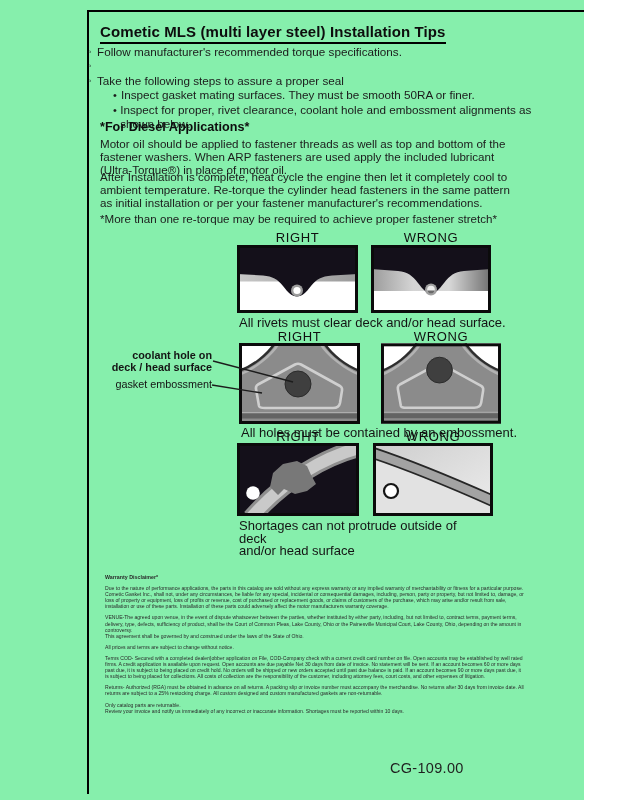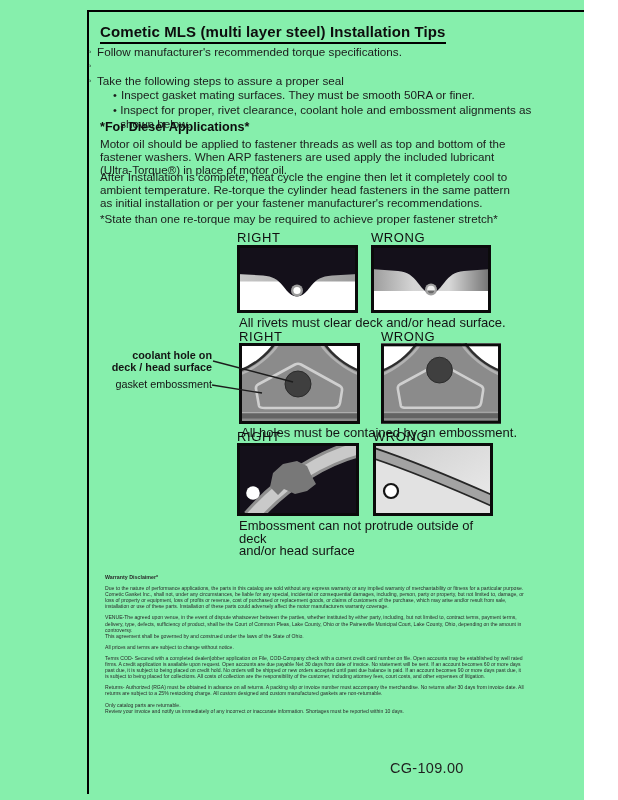--- a/index.html
+++ b/index.html
@@ -9,21 +9,21 @@
   .rule-left{position:absolute;left:87px;top:10px;width:2px;height:784px;background:#000;}
   .title{position:absolute;left:100px;top:23px;font-size:15px;font-weight:bold;color:#0d0d0d;
          border-bottom:2px solid #000;padding-bottom:2px;letter-spacing:.1px;}
   .tips{position:absolute;left:88px;top:45px;width:470px;font-size:11.7px;line-height:14.4px;}
   .li{display:flex;}
   .li .mk{width:9px;font-size:10px;line-height:14.4px;}
   .li.sub{margin-left:25px;}
   .li.sub .mk{width:8px;font-size:11px;}
   .h2{position:absolute;left:100px;font-size:12.6px;font-weight:bold;color:#0d0d0d;}
   .para{position:absolute;left:100px;width:414px;font-size:11.6px;line-height:13.2px;}
-  .dg-h{position:absolute;font-size:13px;letter-spacing:.6px;text-align:left;color:#101010;}
+  .dg-h{position:absolute;font-size:13px;letter-spacing:.6px;text-align:center;color:#101010;}
   .dg-box{position:absolute;}
   .dg-box svg{display:block;width:100%;height:100%;}
   .dg-cap{position:absolute;font-size:13px;line-height:12.5px;color:#141414;}
   .dg-lbl{position:absolute;width:124px;text-align:right;font-size:10.8px;line-height:11.8px;color:#141414;}
   .overlay{position:absolute;z-index:6;pointer-events:none;}
   .fine{position:absolute;left:105px;top:574px;width:420px;font-size:5.1px;line-height:6.1px;color:#2a2a2a;}
   .fine .fh{font-weight:bold;font-size:5.3px;margin-bottom:5px;}
   .fine p{margin:0 0 5px 0;}
   .fine .nl{margin:0;}
   .code{position:absolute;left:390px;top:760px;font-size:14.5px;color:#1f1f1f;letter-spacing:.3px;}
@@ -55,21 +55,21 @@
       </div>
     <div class="li sub">
         <span class="mk">•</span>
         <span class="tx">Inspect for proper, rivet clearance, coolant hole and embossment alignments as shown below.</span>
       </div>
   </div>
 
   <div class="h2" style="top:120px;">*For Diesel Applications*</div>
   <div class="para" style="top:170px;">After Installation is complete, heat cycle the engine then let it completely cool to ambient temperature. Re-torque the cylinder head fasteners in the same pattern as initial installation or per your fastener manufacturer's recommendations.</div>
   <div class="para" style="top:137px;">Motor oil should be applied to fastener threads as well as top and bottom of the fastener washers. When ARP fasteners are used apply the included lubricant (Ultra-Torque®) in place of motor oil.</div>
-  <div class="para" style="top:212px;">*State than one re-torque may be required to achieve proper fastener stretch*</div>
+  <div class="para" style="top:212px;">*More than one re-torque may be required to achieve proper fastener stretch*</div>
 
   <div class="dg-h" style="left:237px;top:230px;width:121px;">RIGHT</div>
   <div class="dg-h" style="left:371px;top:230px;width:120px;">WRONG</div>
 
   <div class="dg-box" style="left:237px;top:245px;width:121px;height:68px;">
     <svg viewBox="0 0 121 68">
       <defs>
           <linearGradient id="g1a" x1="0" y1="0" x2="1" y2="0">
         <stop offset="0" stop-color="#c8c8c8"></stop>
             <stop offset="1" stop-color="#9a9a9a"></stop>
@@ -181,21 +181,21 @@
       <rect x="0" y="0" width="120" height="73" fill="url(#g3b)"></rect>
       <path d="M0,10 C42,24 84,42 120,58 L120,73 L0,73 Z" fill="#e2e2e2"></path>
       <path d="M0,10 C42,24 84,42 120,58" fill="none" stroke="#262626" stroke-width="12"></path>
       <path d="M0,10 C42,24 84,42 120,58" fill="none" stroke="#a3a3a3" stroke-width="8.5"></path>
       <circle cx="18" cy="48" r="7" fill="#ffffff" stroke="#141414" stroke-width="2.2"></circle>
       <rect x="1.5" y="1.5" width="117" height="70" fill="none" stroke="#0b0b0b" stroke-width="3"></rect>
     </svg>
   </div>
 
   <div class="dg-cap" style="left:239px;top:520px;width:240px;">
-    <div>Embossment can not protrude outside of deck</div>
+    <div>Shortages can not protrude outside of deck</div>
     <div>and/or head surface</div>
   </div>
 
   <div class="fine">
     <div class="fh">Warranty Disclaimer*</div>
     <p>Due to the nature of performance applications, the parts in this catalog are sold without any express warranty or any implied warranty of merchantability or fitness for a particular purpose.  Cometic Gasket Inc., shall not, under any circumstances, be liable for any special, incidental or consequential damages, including, person, party or property, but not limited to, damage, or loss of property or equipment, loss of profits or revenue, cost of purchased or replacement goods, or claims of customers of the purchase, which may arise and/or result from sale, installation or use of these parts.  Installation of these parts could adversely affect the motor manufacturers warranty coverage.</p>
     <p class="nl">VENUE-The agreed upon venue, in the event of dispute whatsoever between the parties, whether instituted by either party, including, but not limited to, contract terms, payment terms, delivery, type, defects, sufficiency of product, shall be the Court of Common Pleas, Lake County, Ohio or the Painesville Municipal Court, Lake County, Ohio, depending on the amount in controversy.</p>
     <p>This agreement shall be governed by and construed under the laws of the State of Ohio.</p>
     <p>All prices and terms are subject to change without notice.</p>
     <p>Terms COD- Secured with a completed dealer/jobber application on File, COD-Company check with a current credit card number on file.  Open accounts may be established by well rated firms.  A credit application is available upon request.  Open accounts are due payable Net 30 days from date of invoice.  No statement will be sent.  If an account becomes 60 or more days past due, it is subject to being placed on credit hold.  No orders will be shipped or new orders accepted until past due balance is paid.  If an account becomes 90 or more days past due, it is subject to being placed for collections.  All costs of collection are the responsibility of the customer, including attorney fees, court costs, and other expenses of litigation.</p>

